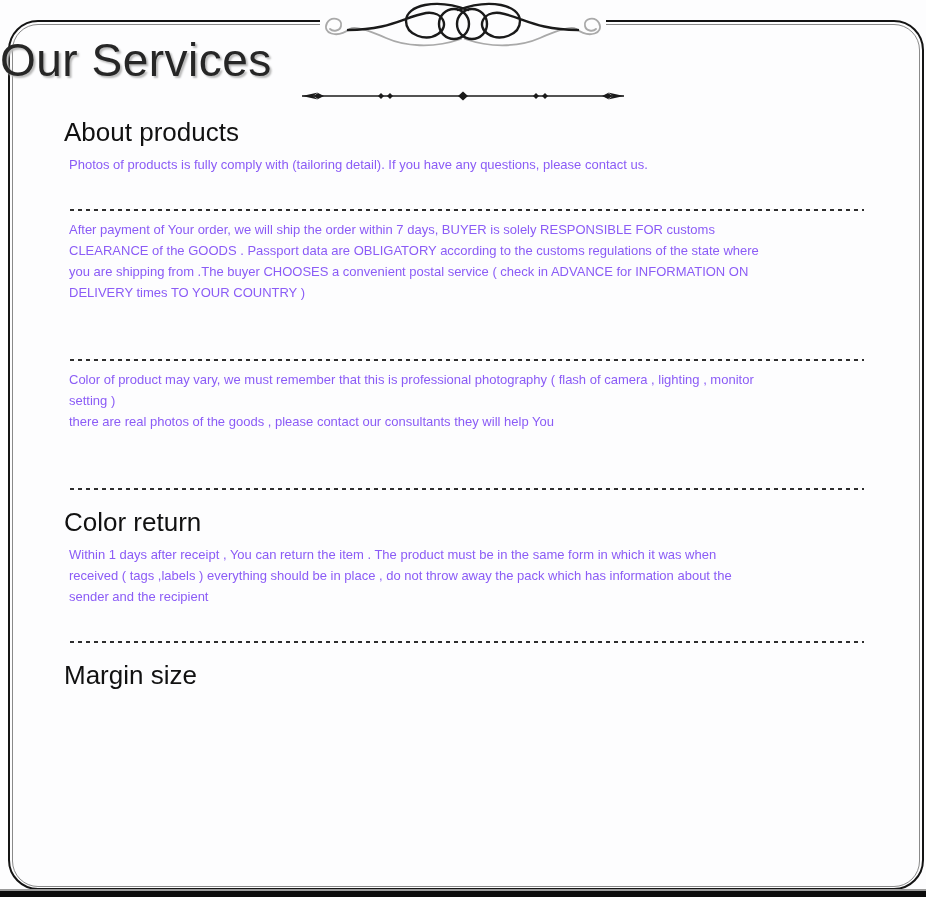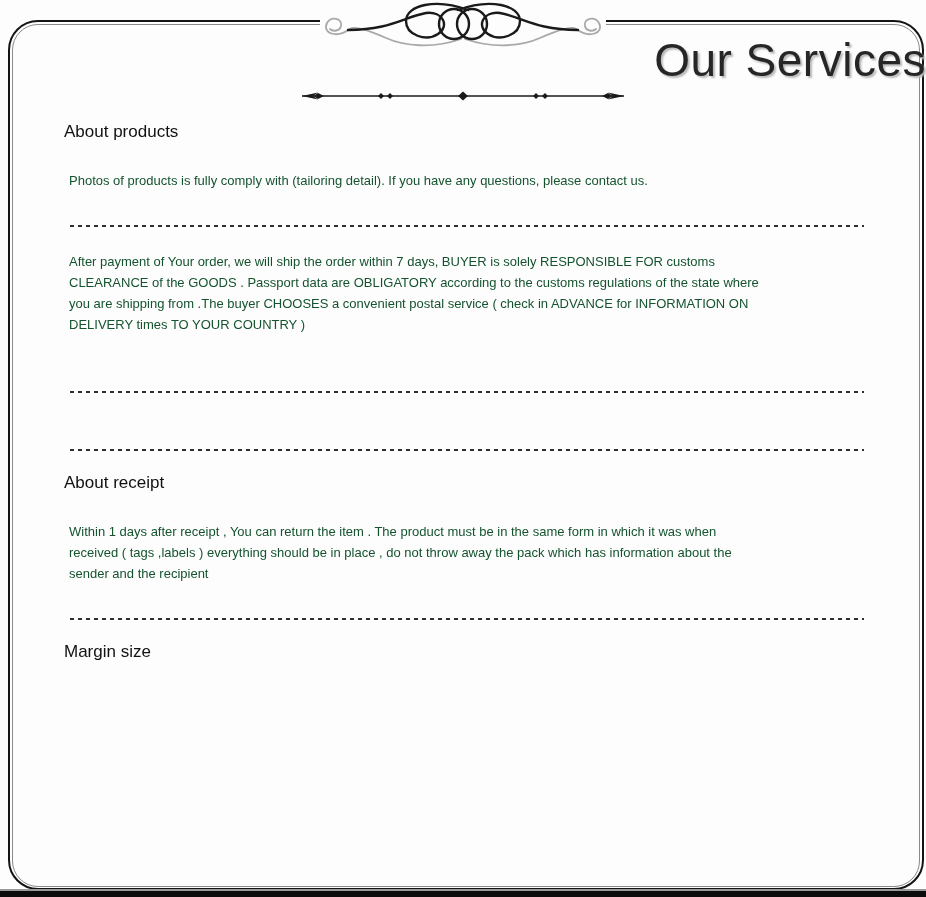--- a/index.html
+++ b/index.html
@@ -31,39 +31,39 @@
     position:absolute; left:0; right:0; bottom:6px; height:2px;
     background:#9a9a9a;
   }
   .header{ position:relative; height:104px; }
   .flourish-wrap{
     position:absolute; top:2px; left:50%; transform:translateX(-50%);
     width:286px; height:46px; background:#fdfdfe; z-index:2;
   }
   .page-title{
     position:absolute; top:36px; left:0; width:100%;
-    text-align:right;
+    text-align:left;
     font-size:46px; line-height:48px; font-weight:400;
     color:#262626;
     text-shadow:2px 2px 2px #b8b8b8;
     letter-spacing:0.5px;
     margin:0;
   }
   .divider-wrap{
     position:absolute; top:88px; left:50%; transform:translateX(-50%);
     width:334px; height:16px;
   }
   .content{ position:relative; padding:0 62px 0 64px; }
   .svc h2{
     margin:18px 0 0 0;
-    font-size:17px; line-height:28px; font-weight:400; color:#111;
+    font-size:26px; line-height:28px; font-weight:400; color:#111;
   }
   .svc .body{
-    margin:24px 0 0 0; padding-left:5px;
-    font-size:13px; line-height:21px; color:#14532d;
+    margin:8px 0 0 0; padding-left:5px;
+    font-size:13px; line-height:21px; color:#8b5cf6;
     white-space:pre-line;
   }
   .svc.pad-lg{ padding-bottom:22px; }
   .dashes{
     height:2px; margin:34px 0 0 6px;
     background:repeating-linear-gradient(90deg,#2e2e2e 0 4px,transparent 4px 8px);
   }
   .first-heading h2{ margin-top:14px; }
   svg{ display:block; }
 </style>
@@ -130,26 +130,29 @@
     <section class="svc pad-lg">
       <p class="body">After payment of Your order, we will ship the order within 7 days, BUYER is solely RESPONSIBLE FOR customs
 CLEARANCE of the GOODS . Passport data are OBLIGATORY according to the customs regulations of the state where
 you are shipping from .The buyer CHOOSES a convenient postal service ( check in ADVANCE for INFORMATION ON
 DELIVERY times TO YOUR COUNTRY )</p>
     </section>
 
     <div class="dashes"></div>
 
     <section class="svc pad-lg">
+      <p class="body">Color of product may vary, we must remember that this is professional photography ( flash of camera , lighting , monitor
+setting )
+ there are real photos of the goods , please contact our consultants they will help You</p>
     </section>
 
     <div class="dashes"></div>
 
     <section class="svc">
-      <h2>About receipt</h2>
+      <h2>Color return</h2>
       <p class="body">Within 1 days after receipt , You can return the item . The product must be in the same form in which it was when
 received ( tags ,labels ) everything should be in place , do not throw away the pack which has information about the
 sender and the recipient</p>
     </section>
 
     <div class="dashes"></div>
 
     <section class="svc">
       <h2>Margin size</h2>
     </section>

